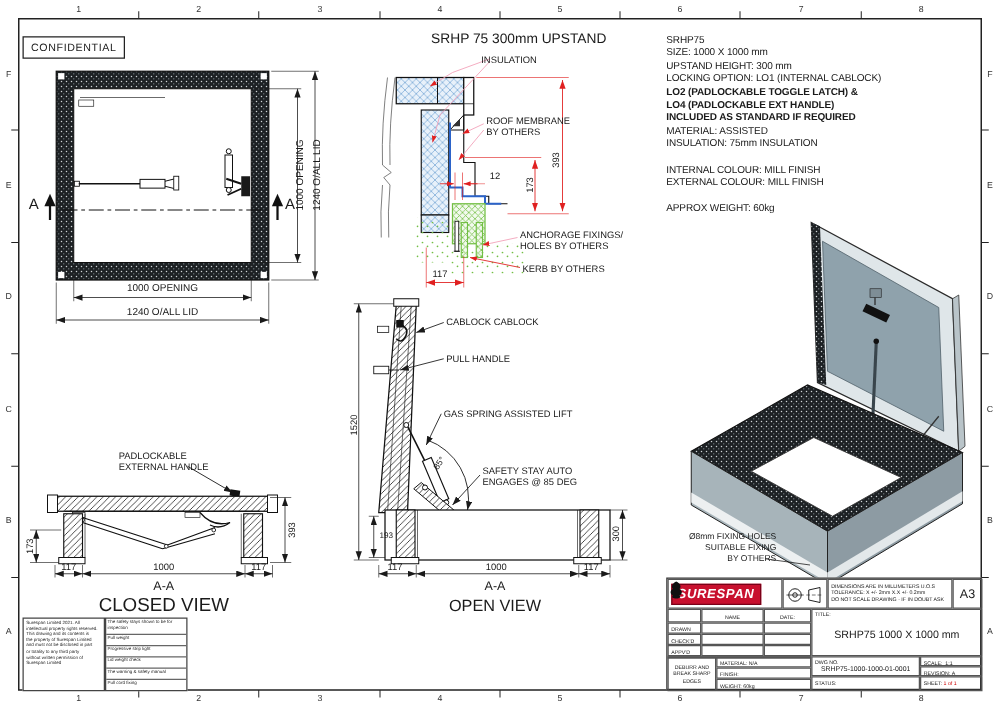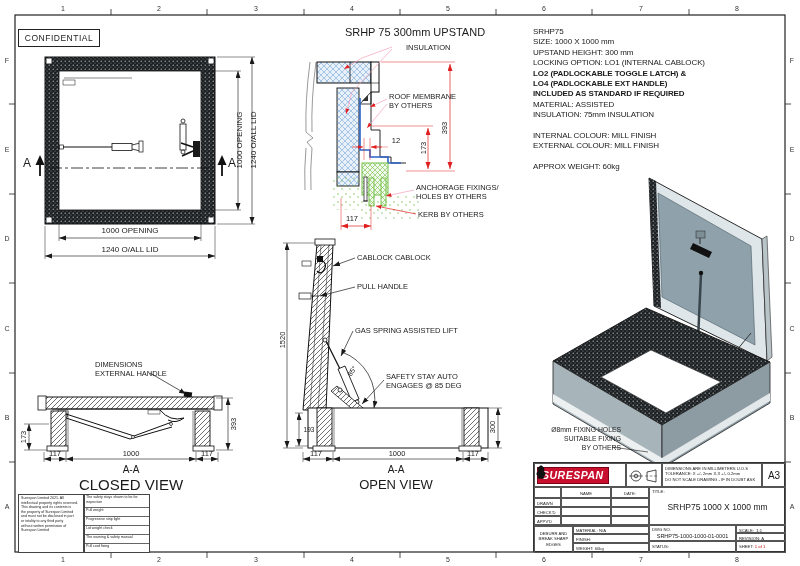--- a/index.html
+++ b/index.html
@@ -333,21 +333,21 @@
   <div class="conf">CONFIDENTIAL</div>
 
   <span class="t" style="left:130px;top:231px;font-size:8px">1000 OPENING</span>
   <span class="t" style="left:130px;top:250px;font-size:8px">1240 O/ALL LID</span>
   <span class="t r90" style="left:240px;top:140px;font-size:8px">1000 OPENING</span>
   <span class="t r90" style="left:254px;top:140px;font-size:8px">1240 O/ALL LID</span>
   <span class="t" style="left:27px;top:163px;font-size:12px">A</span>
   <span class="t" style="left:232px;top:163px;font-size:12px">A</span>
 
   <span class="t" style="left:415px;top:32px;font-size:11px">SRHP 75 300mm UPSTAND</span>
-  <span class="t tl" style="left:406px;top:48px;font-size:7.5px">INSULATION</span>
+  <span class="t tl" style="left:385px;top:48px;font-size:7.5px">INSULATION</span>
   <span class="t tl" style="left:389px;top:97px;font-size:7.5px">ROOF MEMBRANE</span>
   <span class="t tl" style="left:389px;top:106px;font-size:7.5px">BY OTHERS</span>
   <span class="t" style="left:396px;top:141px;font-size:7.5px">12</span>
   <span class="t r90" style="left:424px;top:148px;font-size:7.5px">173</span>
   <span class="t r90" style="left:445px;top:128px;font-size:7.5px">393</span>
   <span class="t tl" style="left:416px;top:188px;font-size:7.5px">ANCHORAGE FIXINGS/</span>
   <span class="t tl" style="left:416px;top:197px;font-size:7.5px">HOLES BY OTHERS</span>
   <span class="t tl" style="left:418px;top:215px;font-size:7.5px">KERB BY OTHERS</span>
   <span class="t" style="left:352px;top:219px;font-size:7.5px">117</span>
 
@@ -361,21 +361,21 @@
     <div class="spec-line bold">INCLUDED AS STANDARD IF REQUIRED</div>
     <div class="spec-line">MATERIAL: ASSISTED</div>
     <div class="spec-line">INSULATION: 75mm INSULATION</div>
     <div class="spec-line"></div>
     <div class="spec-line">INTERNAL COLOUR: MILL FINISH</div>
     <div class="spec-line">EXTERNAL COLOUR: MILL FINISH</div>
     <div class="spec-line"></div>
     <div class="spec-line">APPROX WEIGHT: 60kg</div>
   </div>
 
-  <span class="t tl" style="left:95px;top:365px;font-size:7.5px">DIMENSIONS</span>
+  <span class="t tl" style="left:95px;top:365px;font-size:7.5px">PADLOCKABLE</span>
   <span class="t tl" style="left:95px;top:374px;font-size:7.5px">EXTERNAL HANDLE</span>
   <span class="t r90" style="left:24px;top:437px;font-size:7.5px">173</span>
   <span class="t r90" style="left:234px;top:424px;font-size:7.5px">393</span>
   <span class="t" style="left:55px;top:454px;font-size:7.5px">117</span>
   <span class="t" style="left:131px;top:454px;font-size:7.5px">1000</span>
   <span class="t" style="left:207px;top:454px;font-size:7.5px">117</span>
   <span class="t" style="left:131px;top:470px;font-size:10px">A-A</span>
   <span class="t" style="left:131px;top:484px;font-size:15px">CLOSED VIEW</span>
 
   <span class="t tl" style="left:357px;top:258px;font-size:7.5px">CABLOCK CABLOCK</span>

